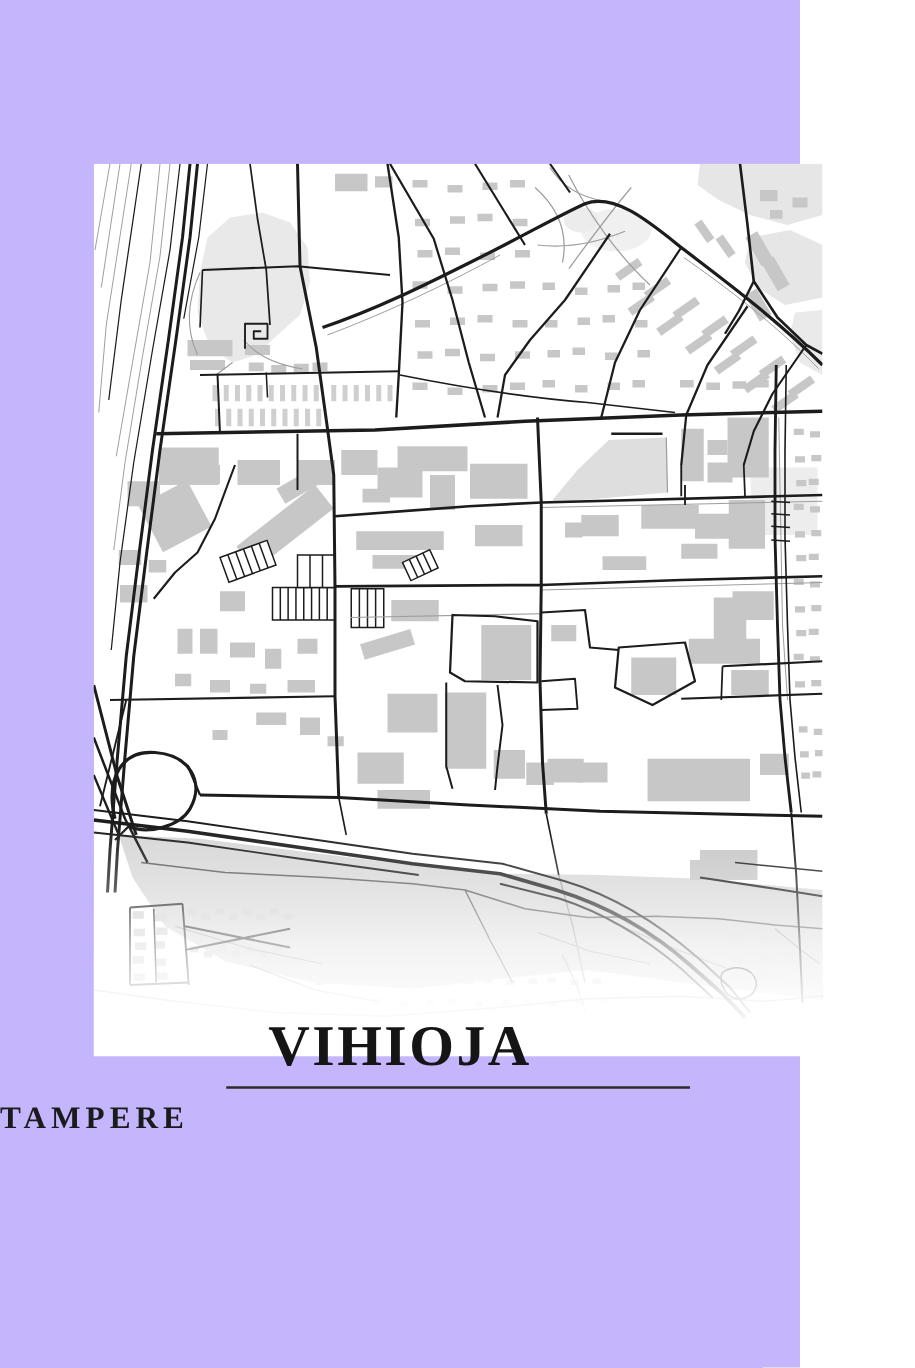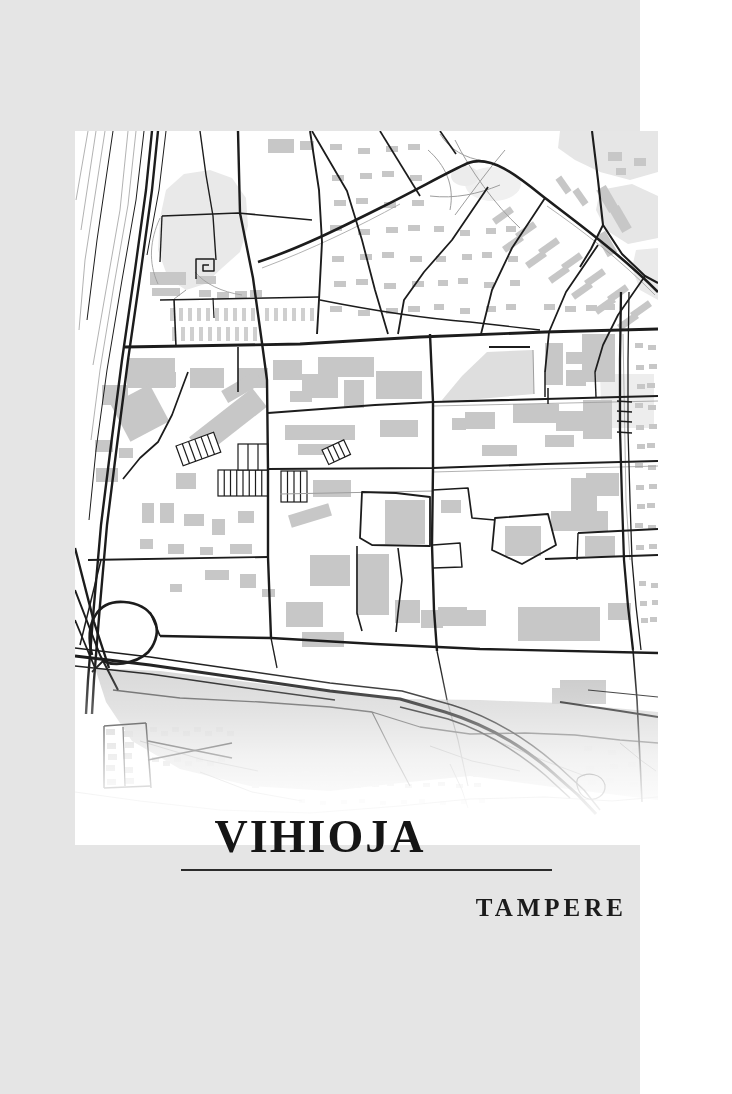--- a/index.html
+++ b/index.html
@@ -1,25 +1,25 @@
 <!DOCTYPE html>
 <html><head>
 <meta charset="utf-8">
 <style>
   html,body{margin:0;padding:0;background:#ffffff;}
   body{width:732px;height:1094px;overflow:hidden;}
-  .poster{position:relative;width:640px;height:1094px;background:#e5e5e5;font-family:"Liberation Serif",serif;}
+  .poster{position:relative;width:640px;height:1094px;background:#c4b5fd;font-family:"Liberation Serif",serif;}
   .map-area{position:absolute;left:75px;top:131px;width:583px;height:714px;}
   .map-area svg{display:block;width:100%;height:100%;}
   .map-fade{position:absolute;left:0;right:0;bottom:0;height:185px;pointer-events:none;
     background:linear-gradient(180deg,rgba(255,255,255,0) 0%,rgba(255,255,255,0.30) 28%,rgba(255,255,255,0.68) 52%,rgba(255,255,255,0.90) 74%,rgba(255,255,255,0.985) 92%,#ffffff 100%);}
   .poster-title{position:absolute;top:810px;left:0;right:0;margin:0;text-align:center;
     font-family:"Liberation Serif",serif;font-weight:700;font-size:46px;letter-spacing:2px;color:#151515;}
   .title-divider{position:absolute;top:869px;left:181px;width:371px;height:1.5px;background:#2b2b2b;}
-  .poster-subtitle{position:absolute;top:881px;left:0;right:0;margin:13px;text-align:right;
+  .poster-subtitle{position:absolute;top:881px;left:0;right:0;margin:0;text-align:left;
     font-family:"Liberation Serif",serif;font-weight:700;font-size:25px;letter-spacing:4px;color:#1b1b1b;}
 </style>
 </head>
 <body>
 
 <div class="poster">
   <div class="map-area">
     <svg id="map-svg" xmlns="http://www.w3.org/2000/svg" viewBox="75 131 583 714">
         <rect x="75" y="131" width="583" height="714" fill="#ffffff"></rect>
         <g>

